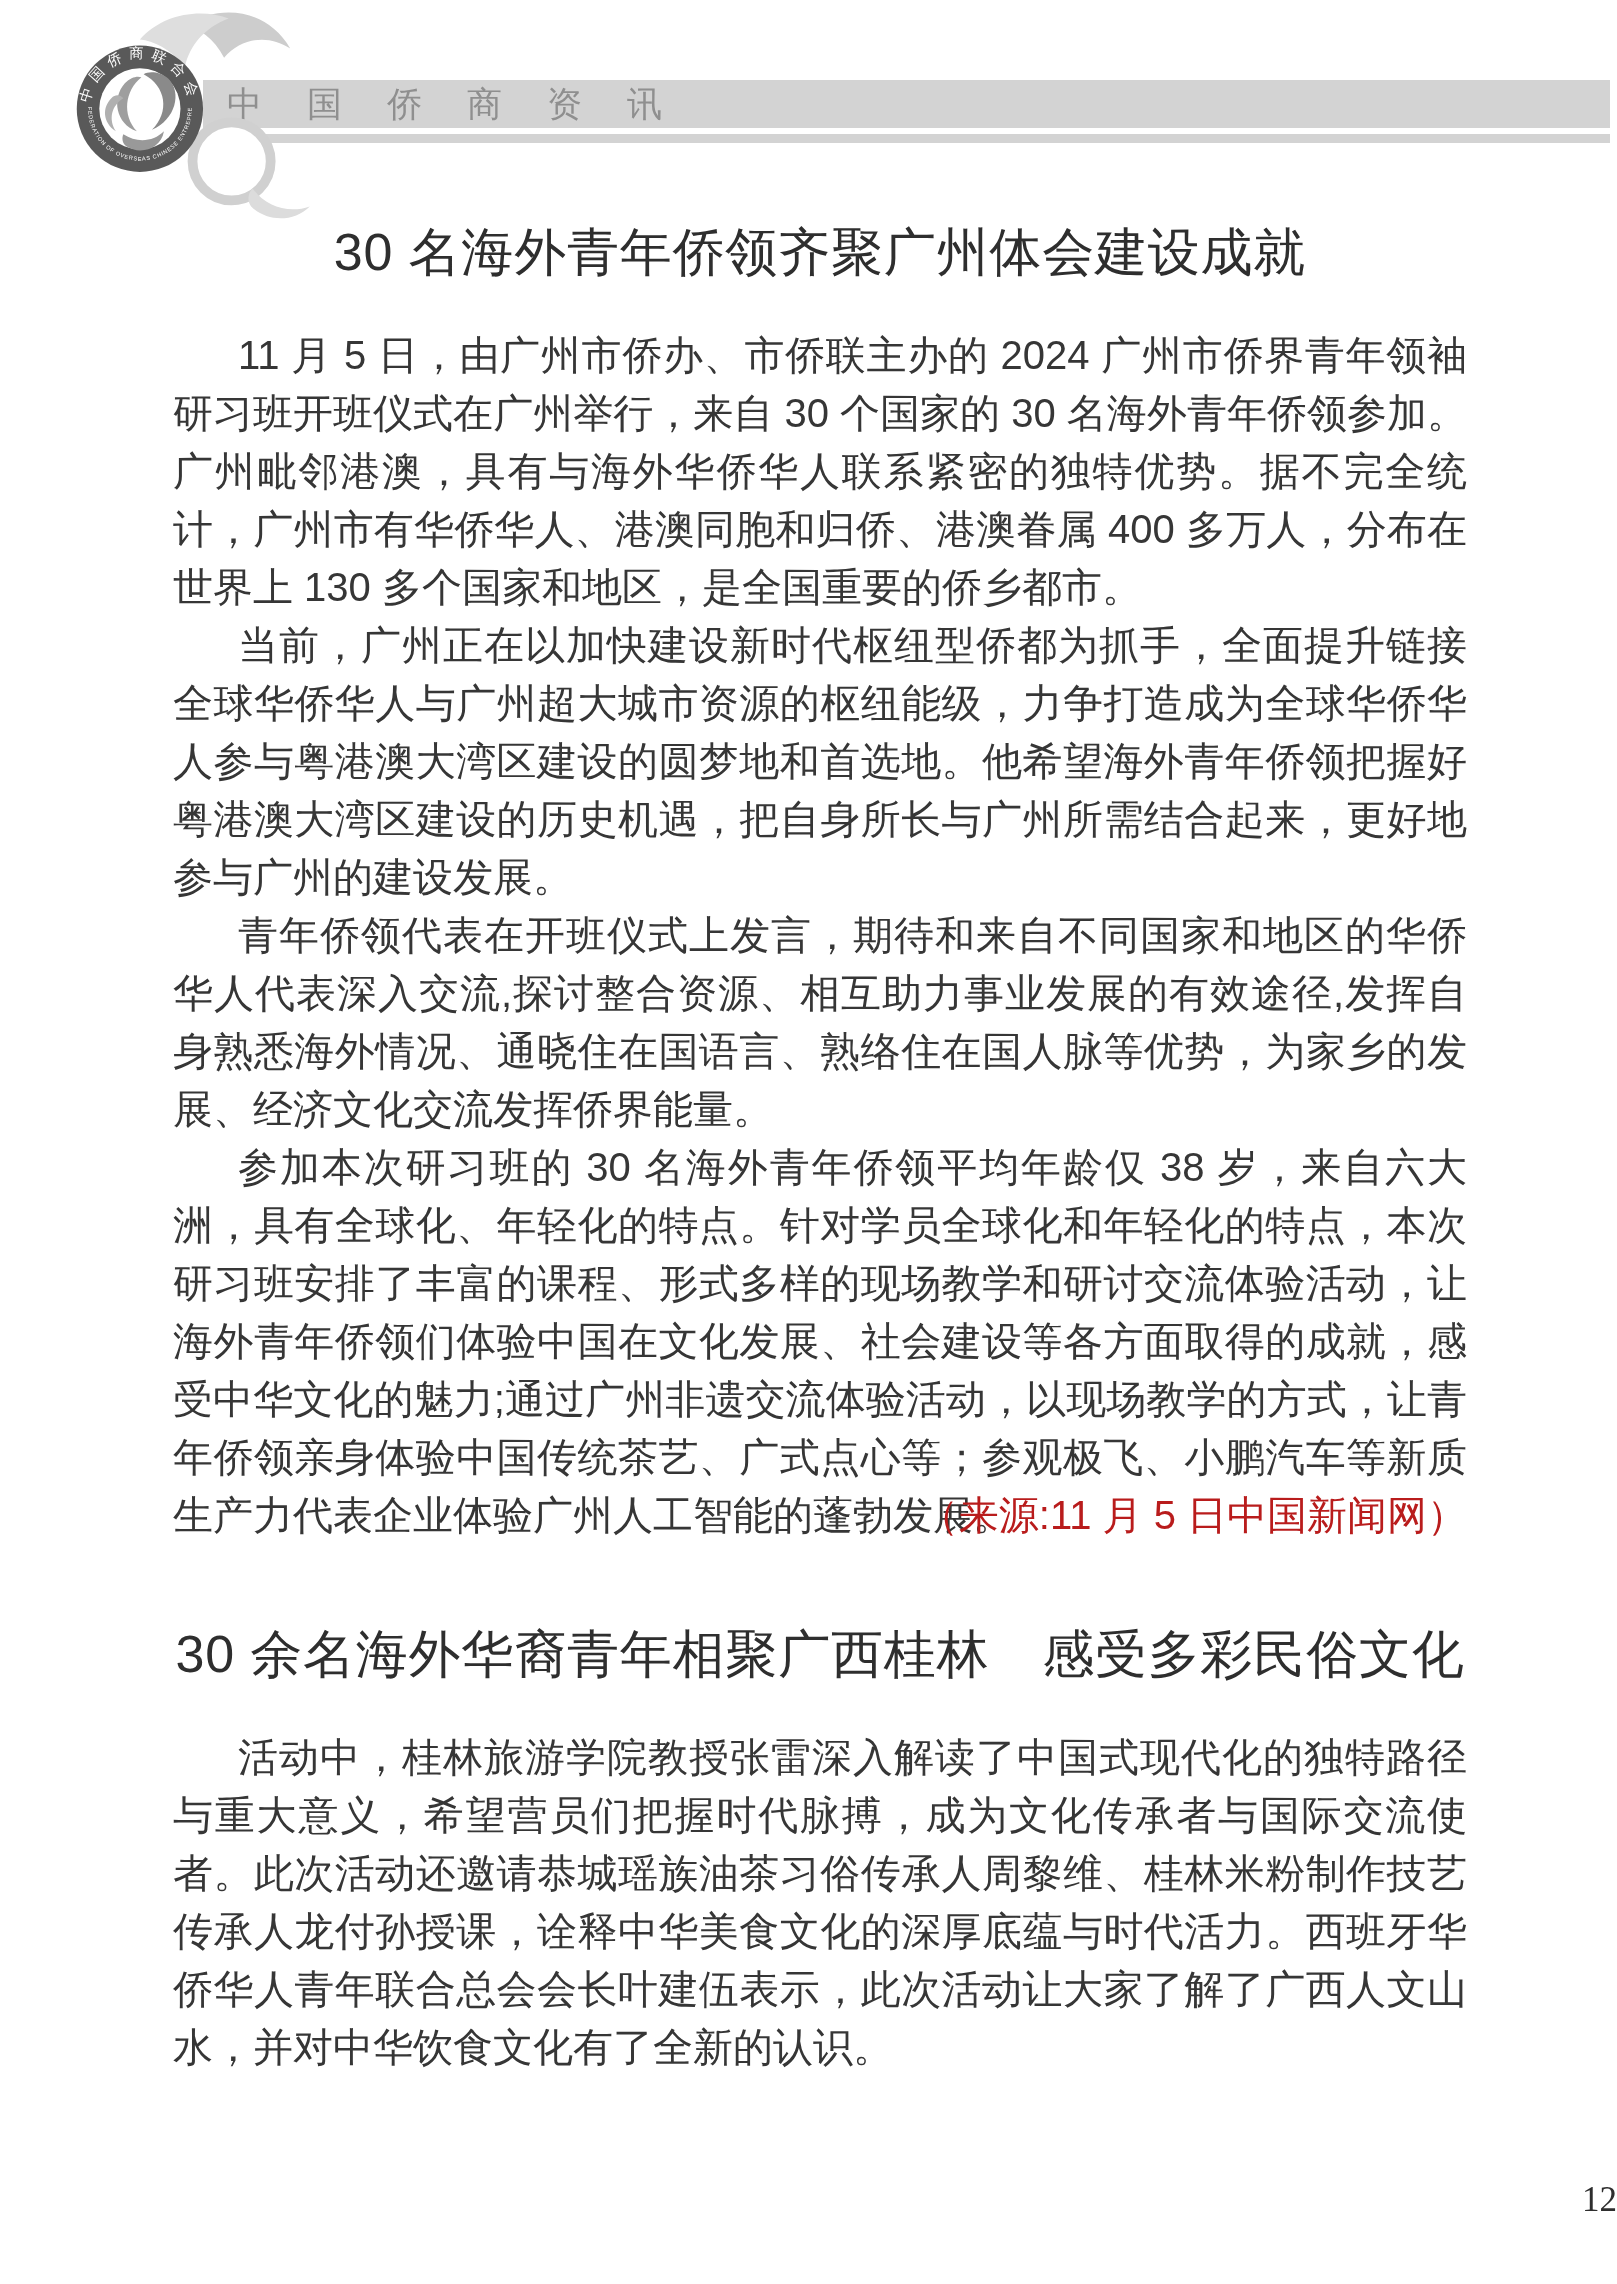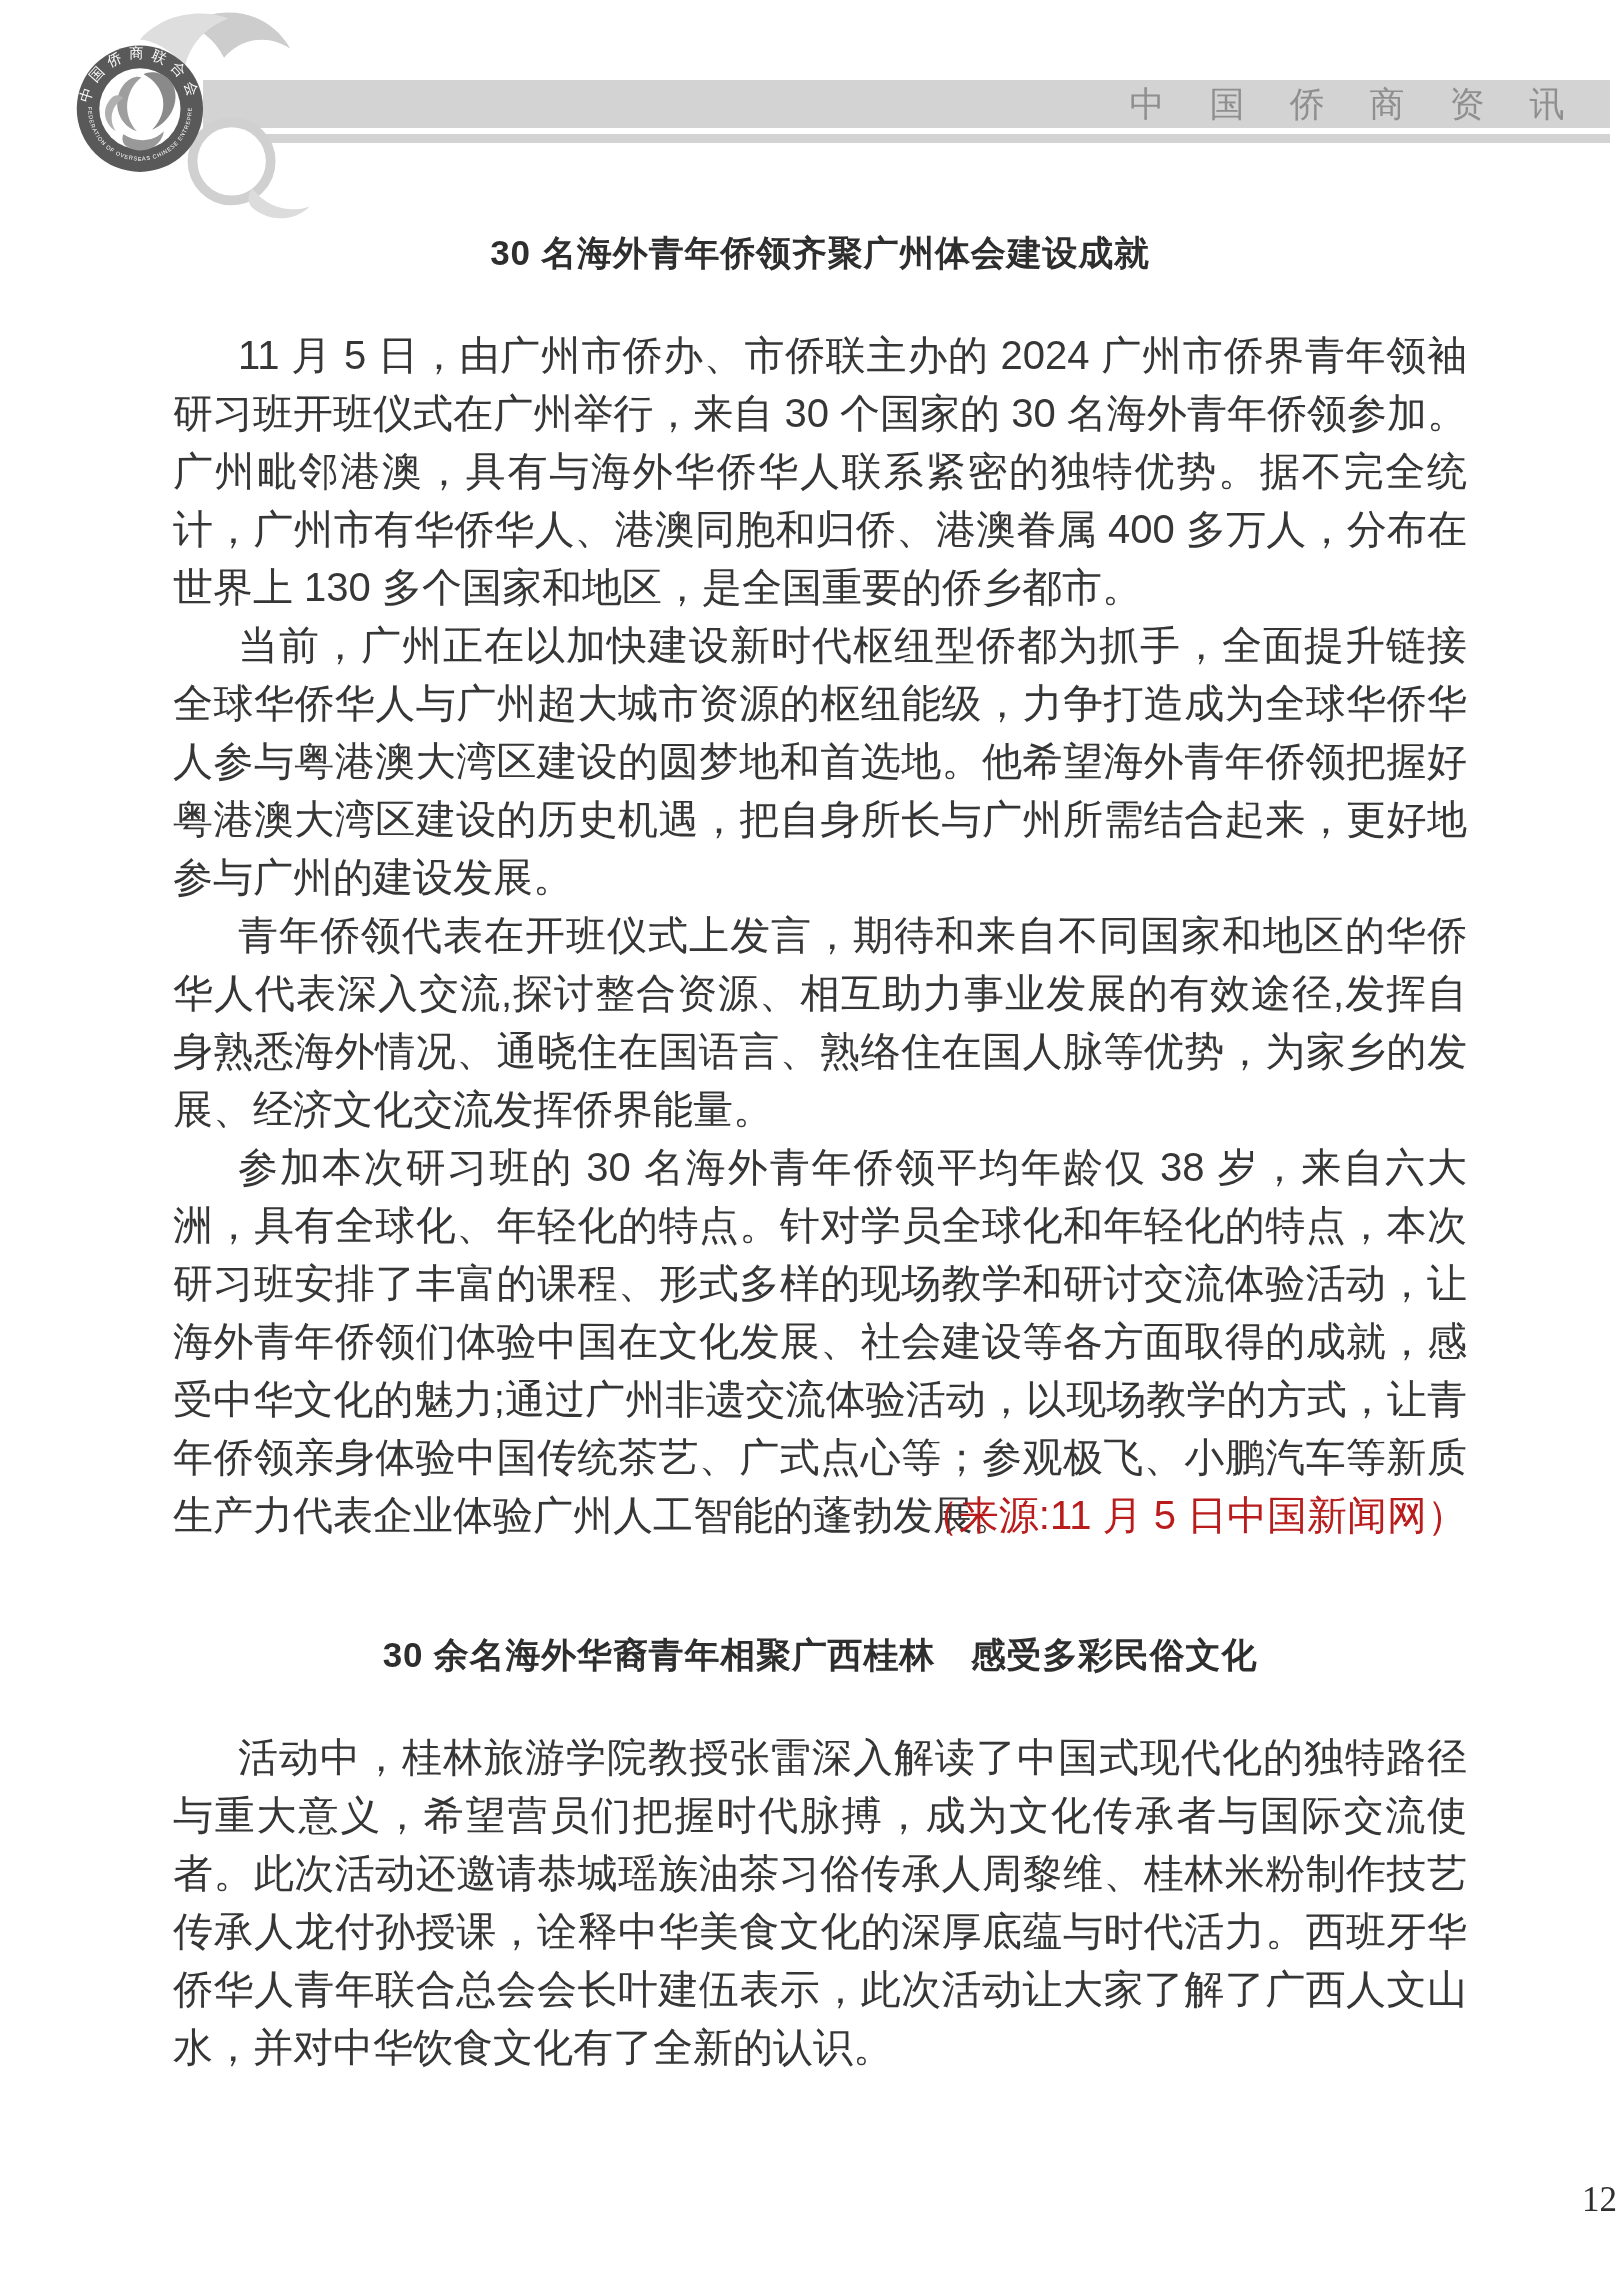--- a/index.html
+++ b/index.html
@@ -18,39 +18,38 @@
     background:#d3d3d3;
   }
   .headbar-title {
     display:block;
     padding-left:24px;
     line-height:48px;
     font-size:35px;
     color:#8f8f8f;
     letter-spacing:45px;
     white-space:nowrap;
-    text-align:right;
   }
   .headbar-thin {
     position:absolute; left:203px; right:7.5px; top:134px; height:9px;
     background:#d3d3d3;
   }
   .logo-wrap {
     position:absolute; left:27px; top:1.5px; width:316px; height:218px;
   }
 
   
   .content {
     position:absolute; left:173px; right:150px; top:226px;
   }
   .article + .article { margin-top:84px; }
   .article-title {
     margin:0 0 47px 0;
-    font-size:35px; line-height:53px;
-    font-weight:bold;
+    font-size:52px; line-height:53px;
+    font-weight:normal;
     color:#2e2e2e;
     text-align:center;
     letter-spacing:0.8px;
   }
   .article-body {
     position:relative;
     font-size:40px; line-height:58px;
     color:#363636;
     text-align:justify;
     text-justify:inter-ideograph;

